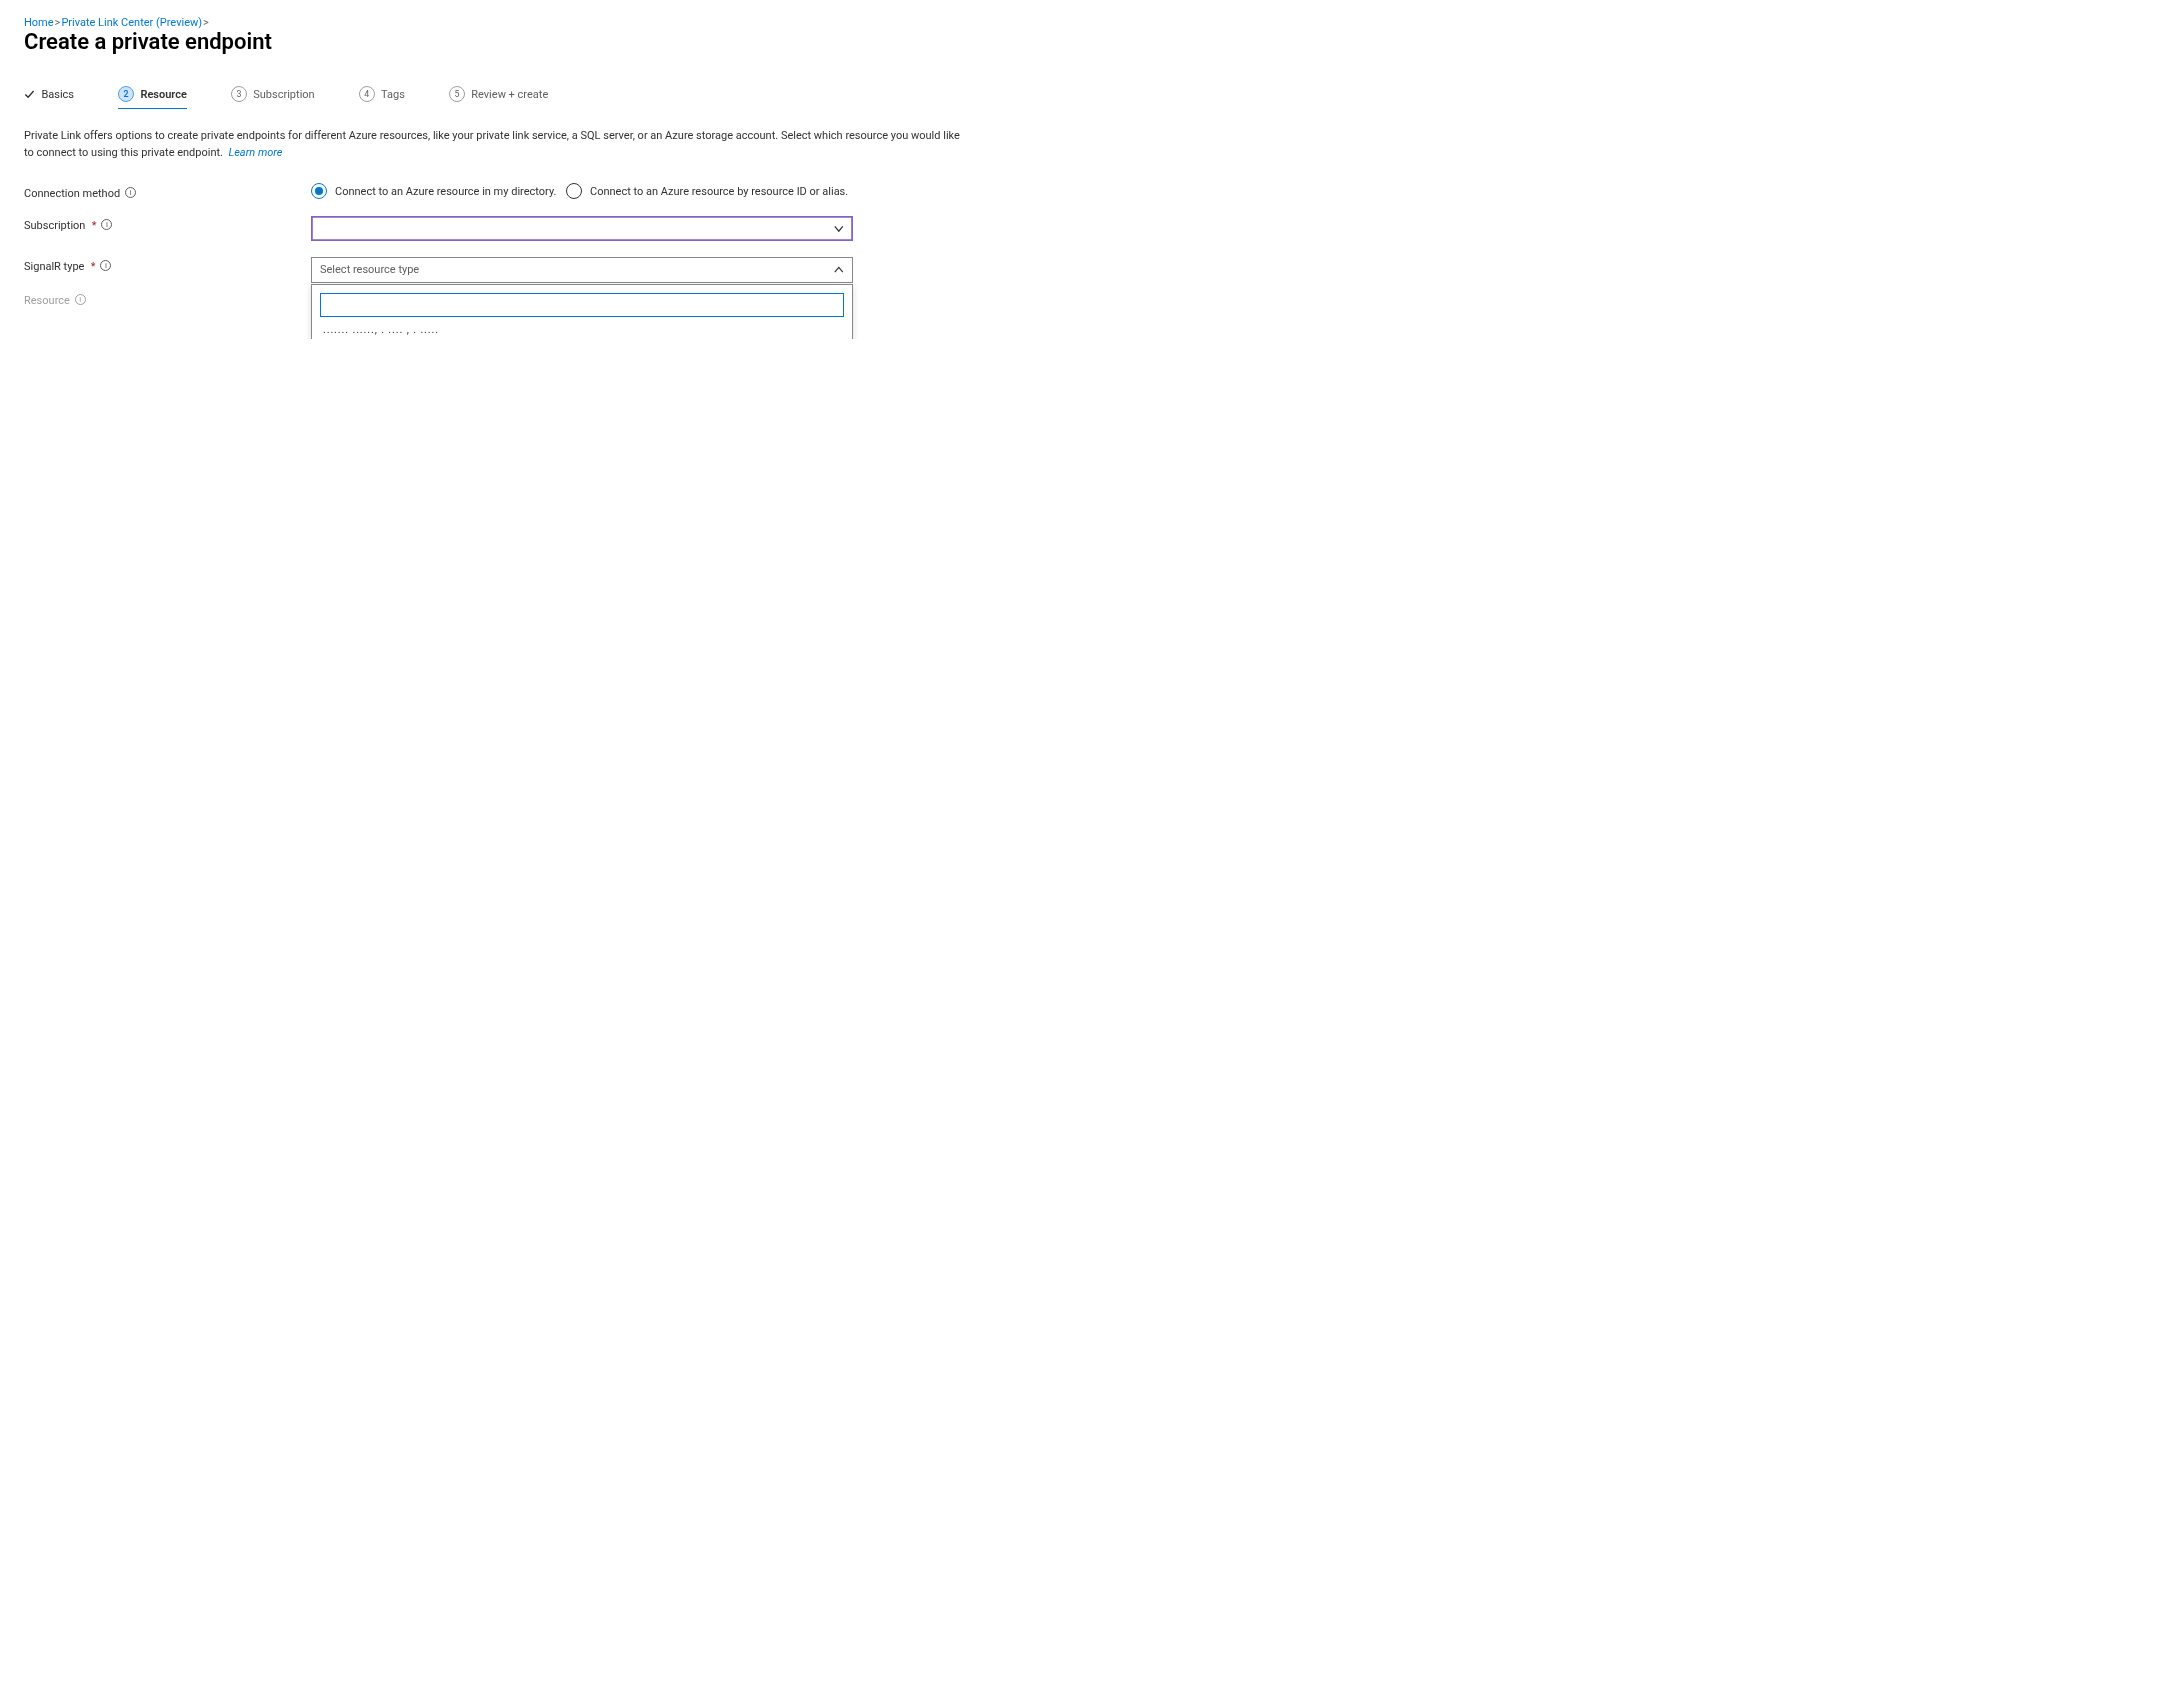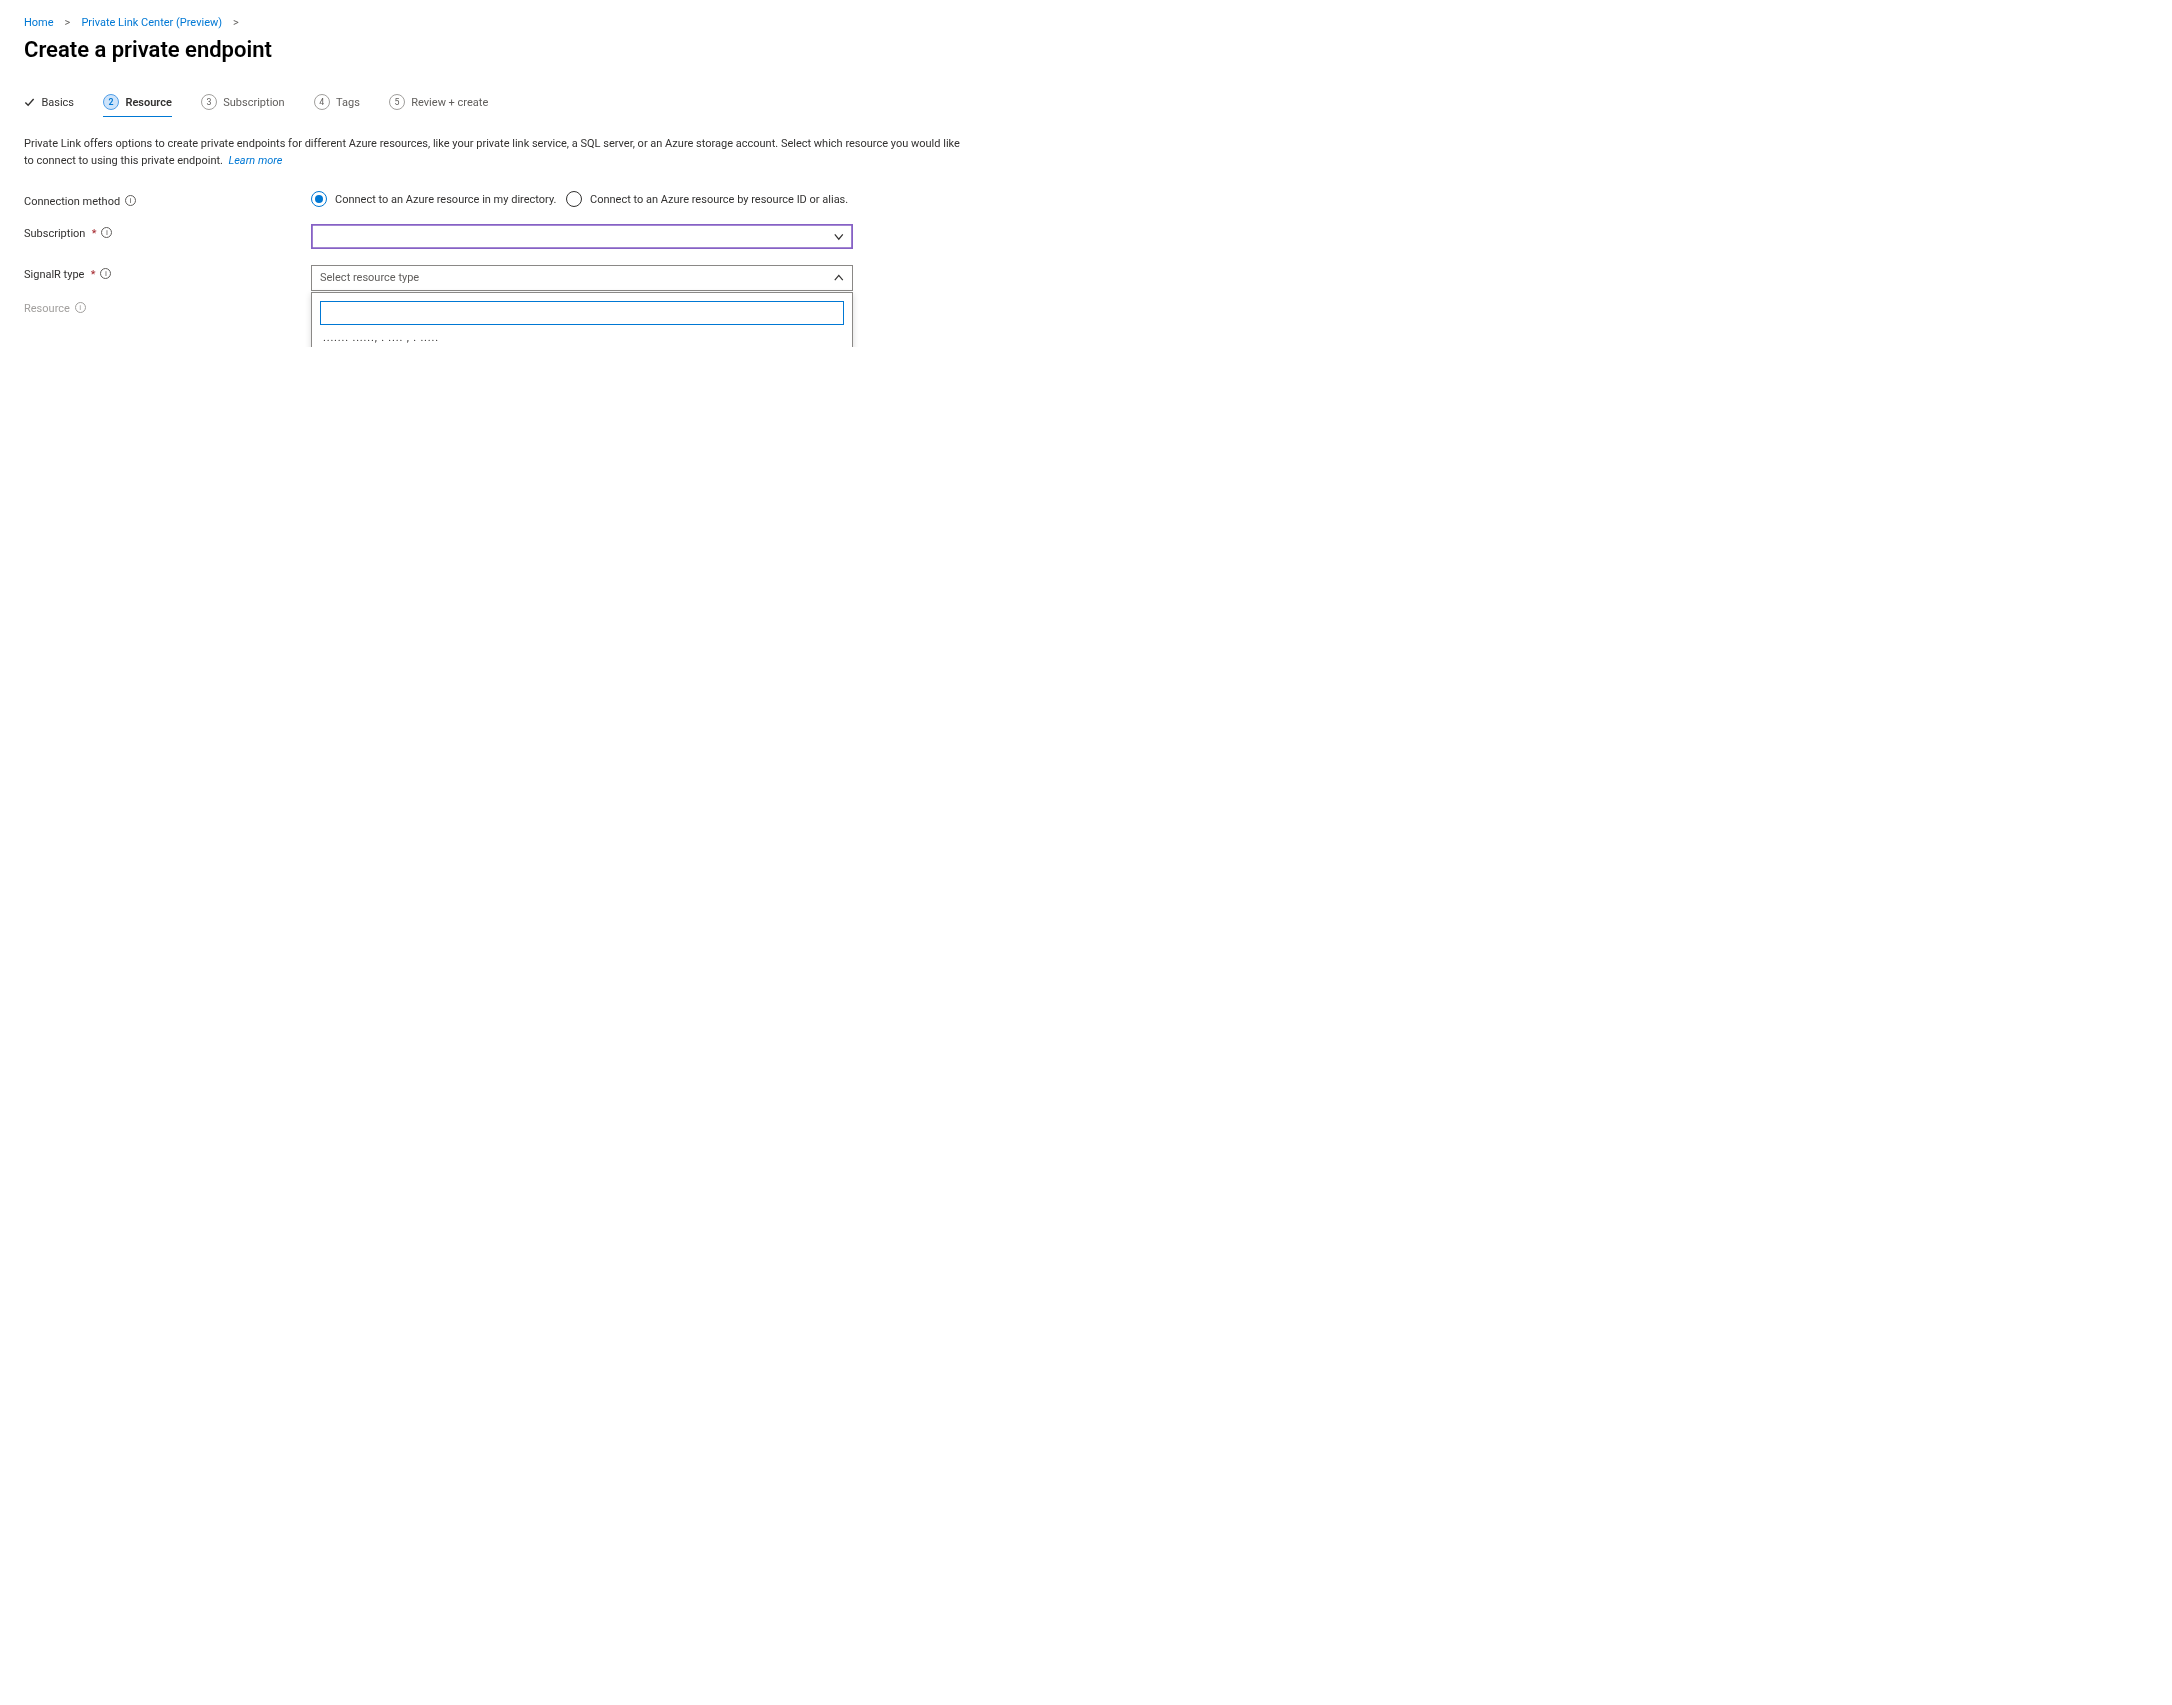--- a/index.html
+++ b/index.html
@@ -7,36 +7,36 @@
     font-family: "Segoe UI", -apple-system, BlinkMacSystemFont, Roboto, sans-serif;
     background: #ffffff;
     color: #323130;
     font-size: 11px;
     padding: 16px 24px;
     min-width: 957px;
   }
   .breadcrumb {
     display: flex;
     align-items: center;
-    gap: 11px;
-    font-size: 11px;
-    margin-bottom: 8px;
+    gap: 1px;
+    font-size: 11px;
+    margin-bottom: 0;
   }
   .breadcrumb a { color: #0078d4; text-decoration: none; cursor: pointer; }
   .breadcrumb .sep { color: #605e5c; }
   h1.page-title {
     font-size: 22px;
     font-weight: 600;
     color: #000000;
     margin-bottom: 32px;
   }
   .tabs {
     display: flex;
     align-items: center;
-    gap: 29px;
+    gap: 44px;
     border-bottom: none;
     margin-bottom: 19px;
   }
   .tab {
     display: inline-flex;
     align-items: center;
     gap: 6.4px;
     padding-bottom: 6.4px;
     font-size: 11px;
     cursor: pointer;

